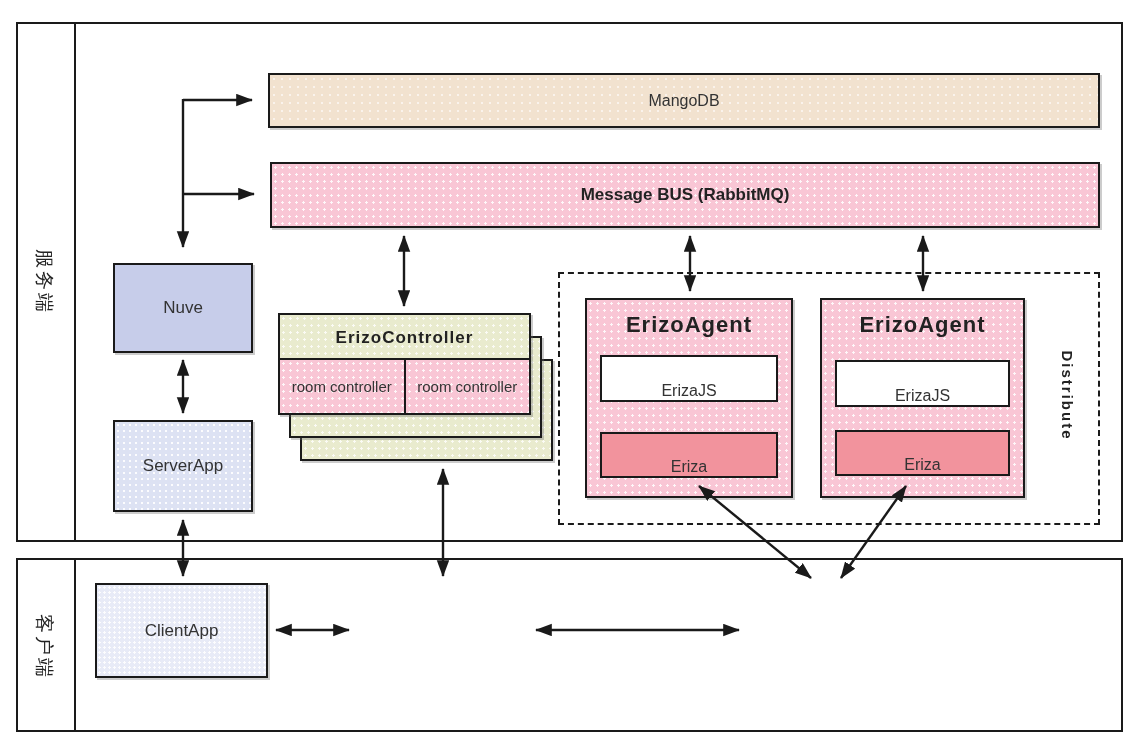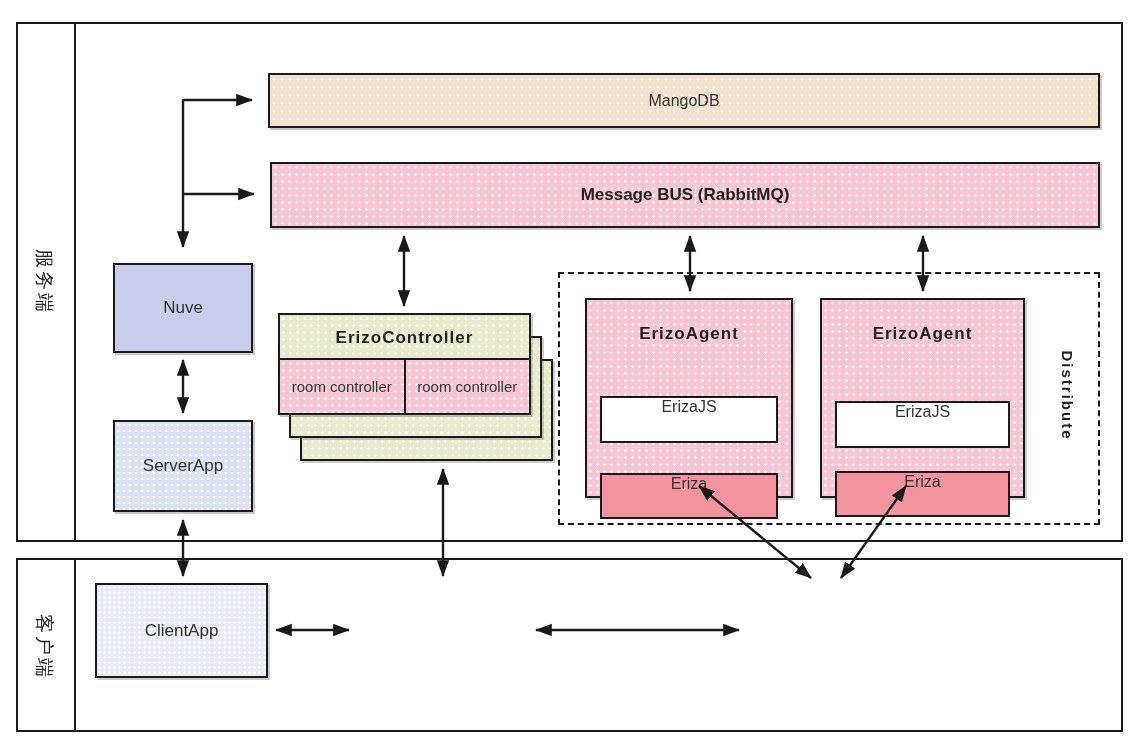--- a/index.html
+++ b/index.html
@@ -17,24 +17,24 @@
   .dots-pink{background-color:#f9c6d5;background-image:radial-gradient(rgba(255,255,255,.85) 1px, transparent 1.4px);background-size:7px 7px;}
   .dots-olive{background-color:#e9ebce;background-image:radial-gradient(rgba(255,255,255,.8) 1px, transparent 1.4px);background-size:7px 7px;padding-left:32px;}
   .dots-peri{background-color:#dde2f3;background-image:radial-gradient(rgba(255,255,255,.9) 1px, transparent 1.4px);background-size:6px 6px;}
   .dots-lav{background-color:#e8ebf7;background-image:radial-gradient(rgba(255,255,255,.9) 1px, transparent 1.4px);background-size:5px 5px;}
   .dots-tan{background-color:#f2e2cf;background-image:radial-gradient(rgba(255,255,255,.6) 1px, transparent 1.3px);background-size:8px 8px;}
   .vlabel{
     position:absolute;transform:rotate(90deg);transform-origin:center;
     white-space:nowrap;font-size:19px;letter-spacing:3px;color:#222;
   }
   .stack-card{position:absolute;border:2px solid #1a1a1a;box-sizing:border-box;box-shadow:2px 2px 0 rgba(110,110,110,.35);}
-  .agent-title{position:absolute;left:0;right:0;top:12px;font-weight:bold;font-size:17px;color:#222;letter-spacing:1px;margin-top:12px;}
+  .agent-title{position:absolute;left:0;right:0;top:12px;font-weight:bold;font-size:22px;color:#222;letter-spacing:1px;}
   .inner-box{
     position:absolute;border:2px solid #1a1a1a;box-sizing:border-box;
-    display:flex;align-items:flex-start;justify-content:center;font-size:16px;margin-top:41px;
+    display:flex;align-items:flex-end;justify-content:center;font-size:16px;
   }
   .rc-row{position:absolute;left:0;right:0;bottom:0;height:55px;display:flex;border-top:2px solid #1a1a1a;box-sizing:border-box;}
   .rc-cell{
     flex:1;display:flex;align-items:center;justify-content:center;text-align:center;
     font-size:15px;line-height:1.15;box-sizing:border-box;
   }
   .rc-cell:first-child{border-right:2px solid #1a1a1a;}
   svg.arrows{position:absolute;left:0;top:0;pointer-events:none;z-index:5;}
 </style>
 </head>

